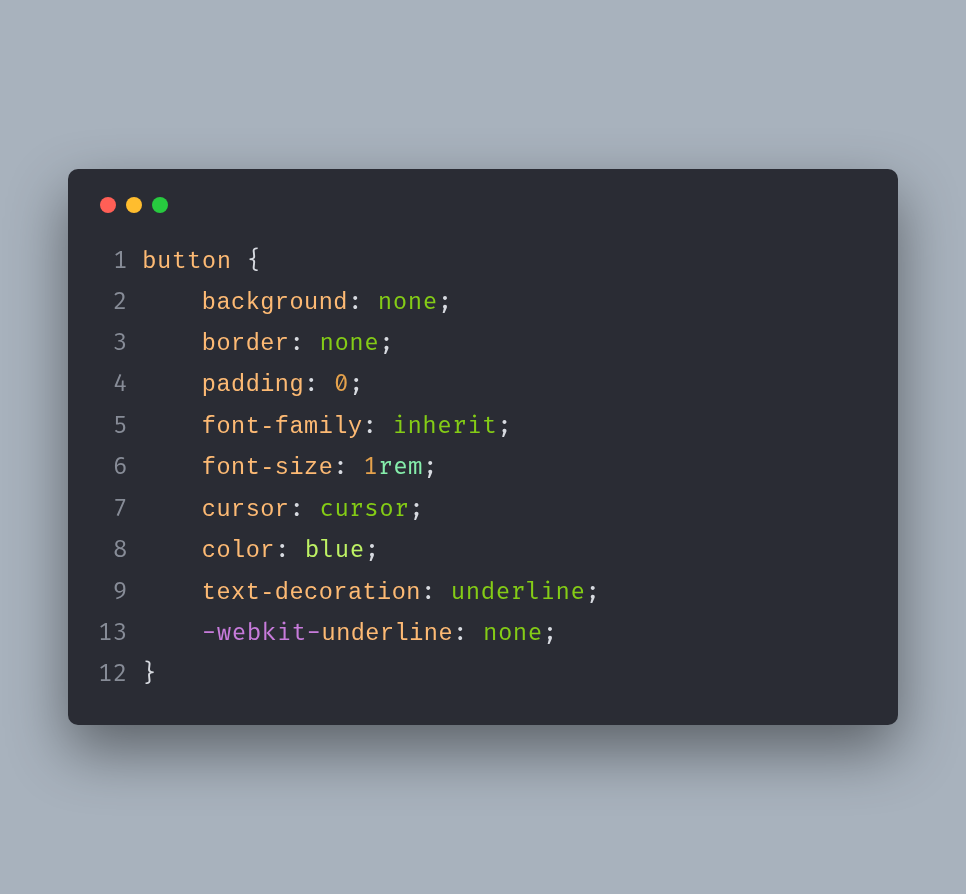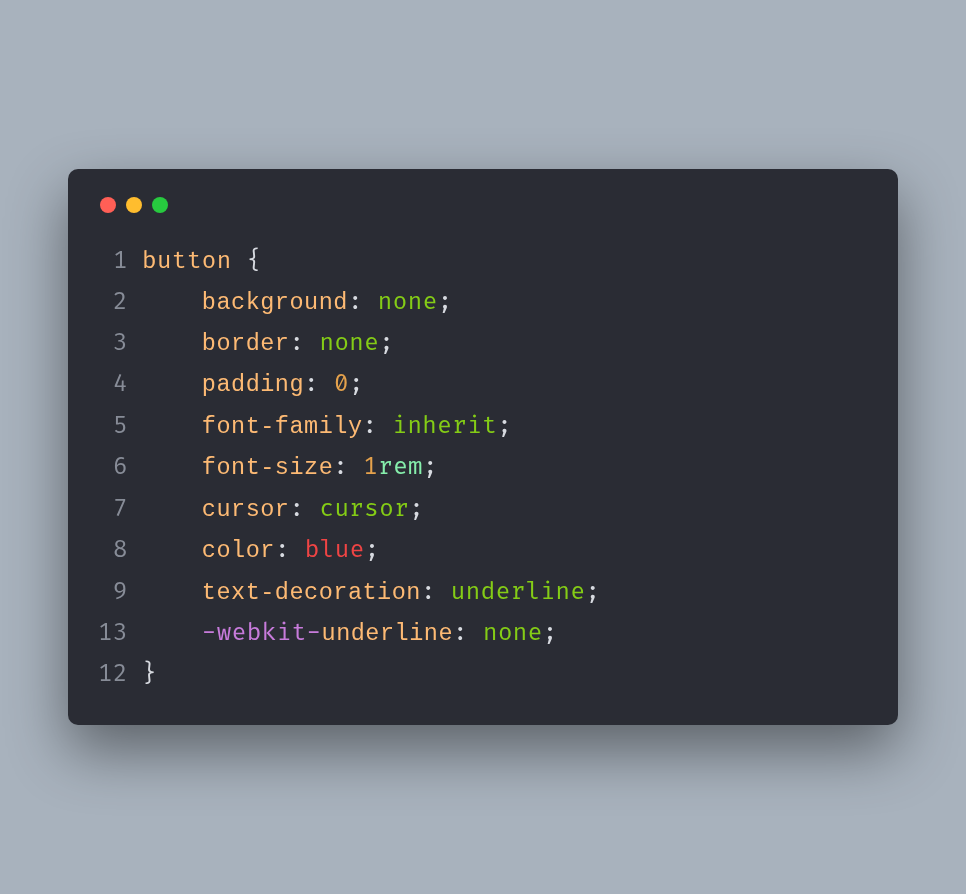--- a/index.html
+++ b/index.html
@@ -51,21 +51,21 @@
     user-select: none;
     flex: 0 0 auto;
   }
   .content { flex: 1 1 auto; }
   .tok-selector { color: #fdba74; }
   .tok-punct    { color: #d7dae0; }
   .tok-prop     { color: #fdba74; font-family: Liberation Mono, monospace; }
   .tok-kw       { color: #84cc16; }
   .tok-num      { color: #e5a24c; }
   .tok-unit     { color: #86efac; }
-  .tok-ident    { color: #ef4444; }
+  .tok-ident    { color: #bef264; }
   .tok-prefix   { color: #c77bdb; margin-top: 20px; }
 </style>
 </head>
 <body>
 
 <div class="window">
   <div class="titlebar">
     <div class="dot dot-close"></div>
     <div class="dot dot-min"></div>
     <div class="dot dot-max"></div>

